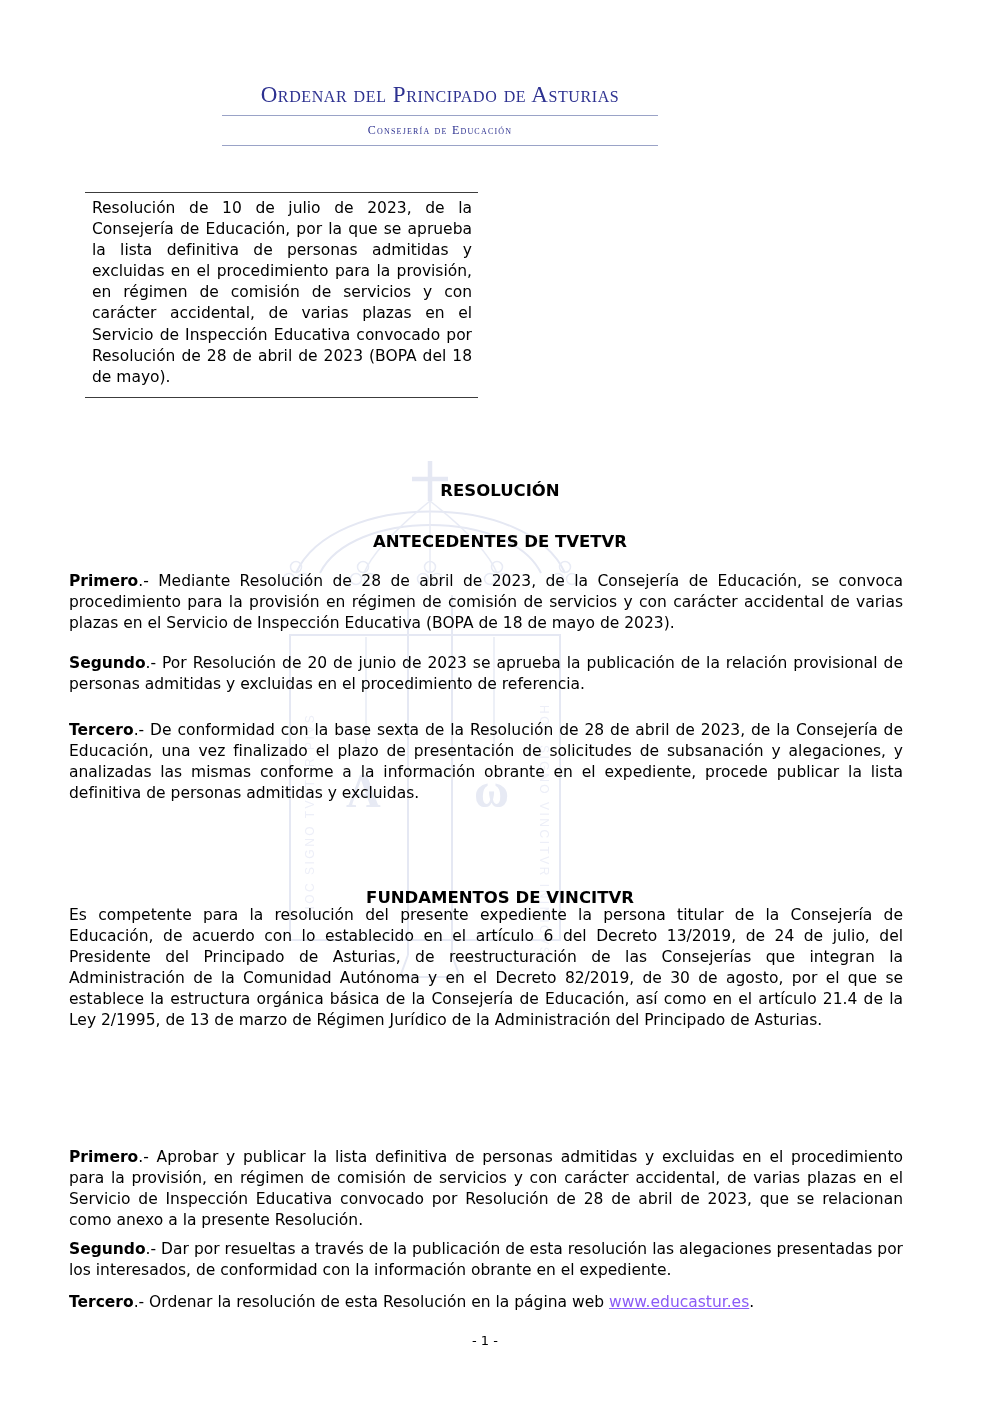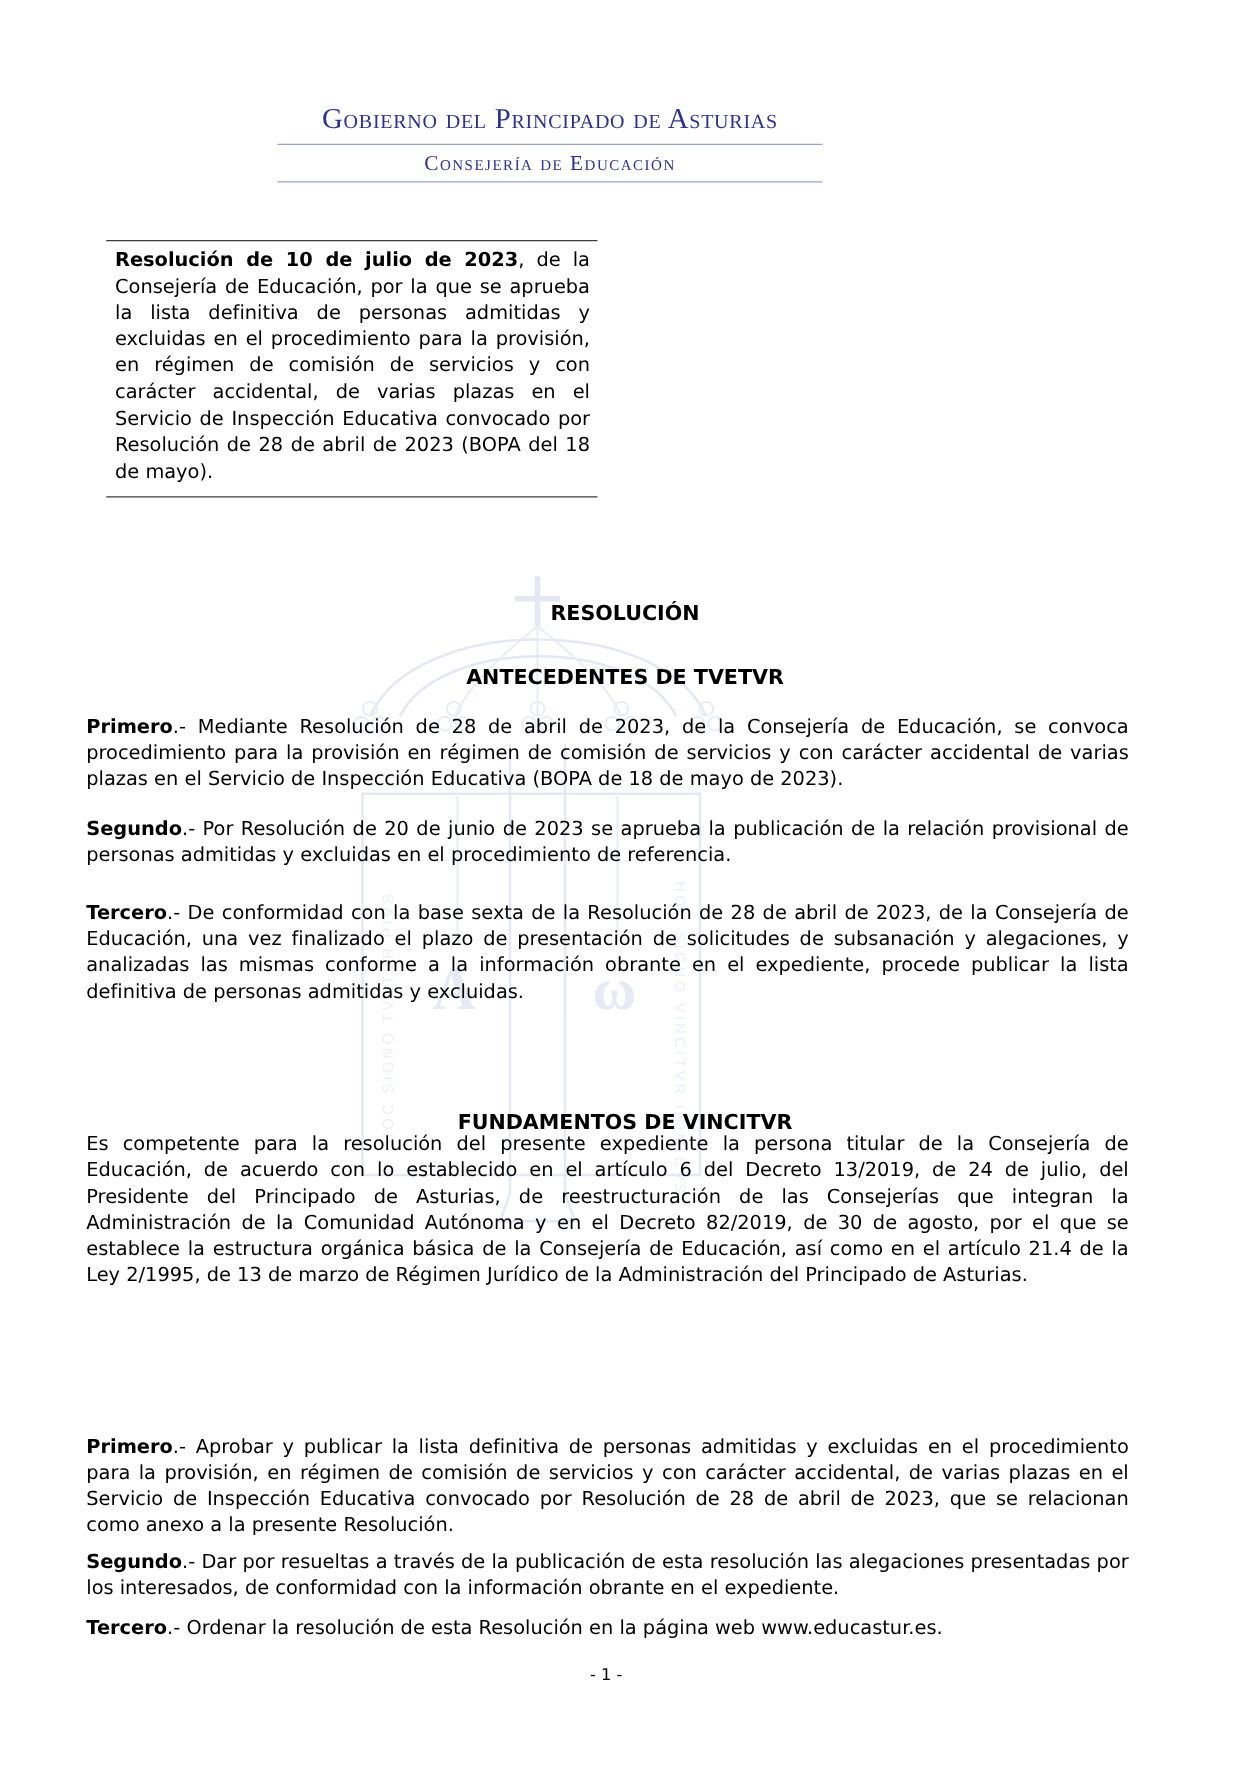--- a/index.html
+++ b/index.html
@@ -19,47 +19,47 @@
   .gov-title{
     font-family:"Liberation Serif","DejaVu Serif",serif;
     font-variant:small-caps;
     font-size:23px;letter-spacing:0.6px;
     color:#2d3190;line-height:26px;white-space:nowrap;
   }
   .header-rule{border:none;border-top:1px solid #9aa3c7;margin:7px 0 0 0;}
   .dept-title{
     font-family:"Liberation Serif","DejaVu Serif",serif;
     font-variant:small-caps;
-    font-size:17px;letter-spacing:1.2px;
+    font-size:12px;letter-spacing:1.2px;
     color:#2d3190;margin-top:6px;line-height:17px;
   }
   .header-rule2{border:none;border-top:1px solid #9aa3c7;margin:6px 0 0 0;}
   
   .summary-box{
     position:absolute;left:85px;top:192px;width:380px;
     border-top:1px solid #3c3c3c;border-bottom:1px solid #3c3c3c;
     padding:5px 6px 9px 7px;
     font-size:15.5px;line-height:21.1px;text-align:justify;
     z-index:2;
   }
-  .summary-box b{font-weight:bold;}
+  .summary-box b{font-weight:normal;}
   
   .doc-heading{
     position:absolute;left:83px;width:834px;
     text-align:center;font-weight:bold;font-size:16.5px;line-height:20px;
     z-index:2;
     margin-top:43px;
   }
   .doc-par{
     position:absolute;left:69px;width:834px;
     font-size:15.5px;line-height:21px;text-align:justify;
     z-index:2;
   }
   .par-label{font-weight:bold;}
-  a.doc-link{color:#000000;cursor:pointer;}
+  a.doc-link{color:#8b5cf6;text-decoration:underline;cursor:pointer;}
   .page-footer{
     position:absolute;left:83px;top:1333px;width:804px;
     text-align:center;font-size:13px;color:#000;z-index:2;
   }
   
   .watermark{
     position:absolute;left:278px;top:455px;width:318px;height:528px;
     z-index:1;pointer-events:none;
   }
   .wm-stroke{fill:none;stroke:#e5e8f3;stroke-width:2;}
@@ -108,21 +108,21 @@
 
     <path class="wm-stroke-thin" d="M88,182 V300 M216,182 V300"></path>
     <text class="wm-letter" x="68" y="352" font-size="48">A</text>
     <text class="wm-letter" x="196" y="352" font-size="48">ω</text>
 
     <text class="wm-motto" transform="translate(36,460) rotate(-90)">HOC SIGNO TVETVR PIVS</text>
     <text class="wm-motto" transform="translate(262,250) rotate(90)">HOC SIGNO VINCITVR INIMICVS</text>
   </svg>
 
   <div class="header">
-    <div class="gov-title">Gobierno del Principado de Asturias</div>
+    <div class="gov-title">Ordenar del Principado de Asturias</div>
     <hr class="header-rule">
     <div class="dept-title">Consejería de Educación</div>
     <hr class="header-rule2">
   </div>
 
   <div class="summary-box">
     <b>Resolución de 10 de julio de 2023</b><span>, de la Consejería de Educación, por la que se aprueba la lista definitiva de personas admitidas y excluidas en el procedimiento para la provisión, en régimen de comisión de servicios y con carácter accidental, de varias plazas en el Servicio de Inspección Educativa convocado por Resolución de 28 de abril de 2023 (BOPA del 18 de mayo).</span>
   </div>
 
   <div class="doc-heading" style="top:438px;">RESOLUCIÓN</div>

